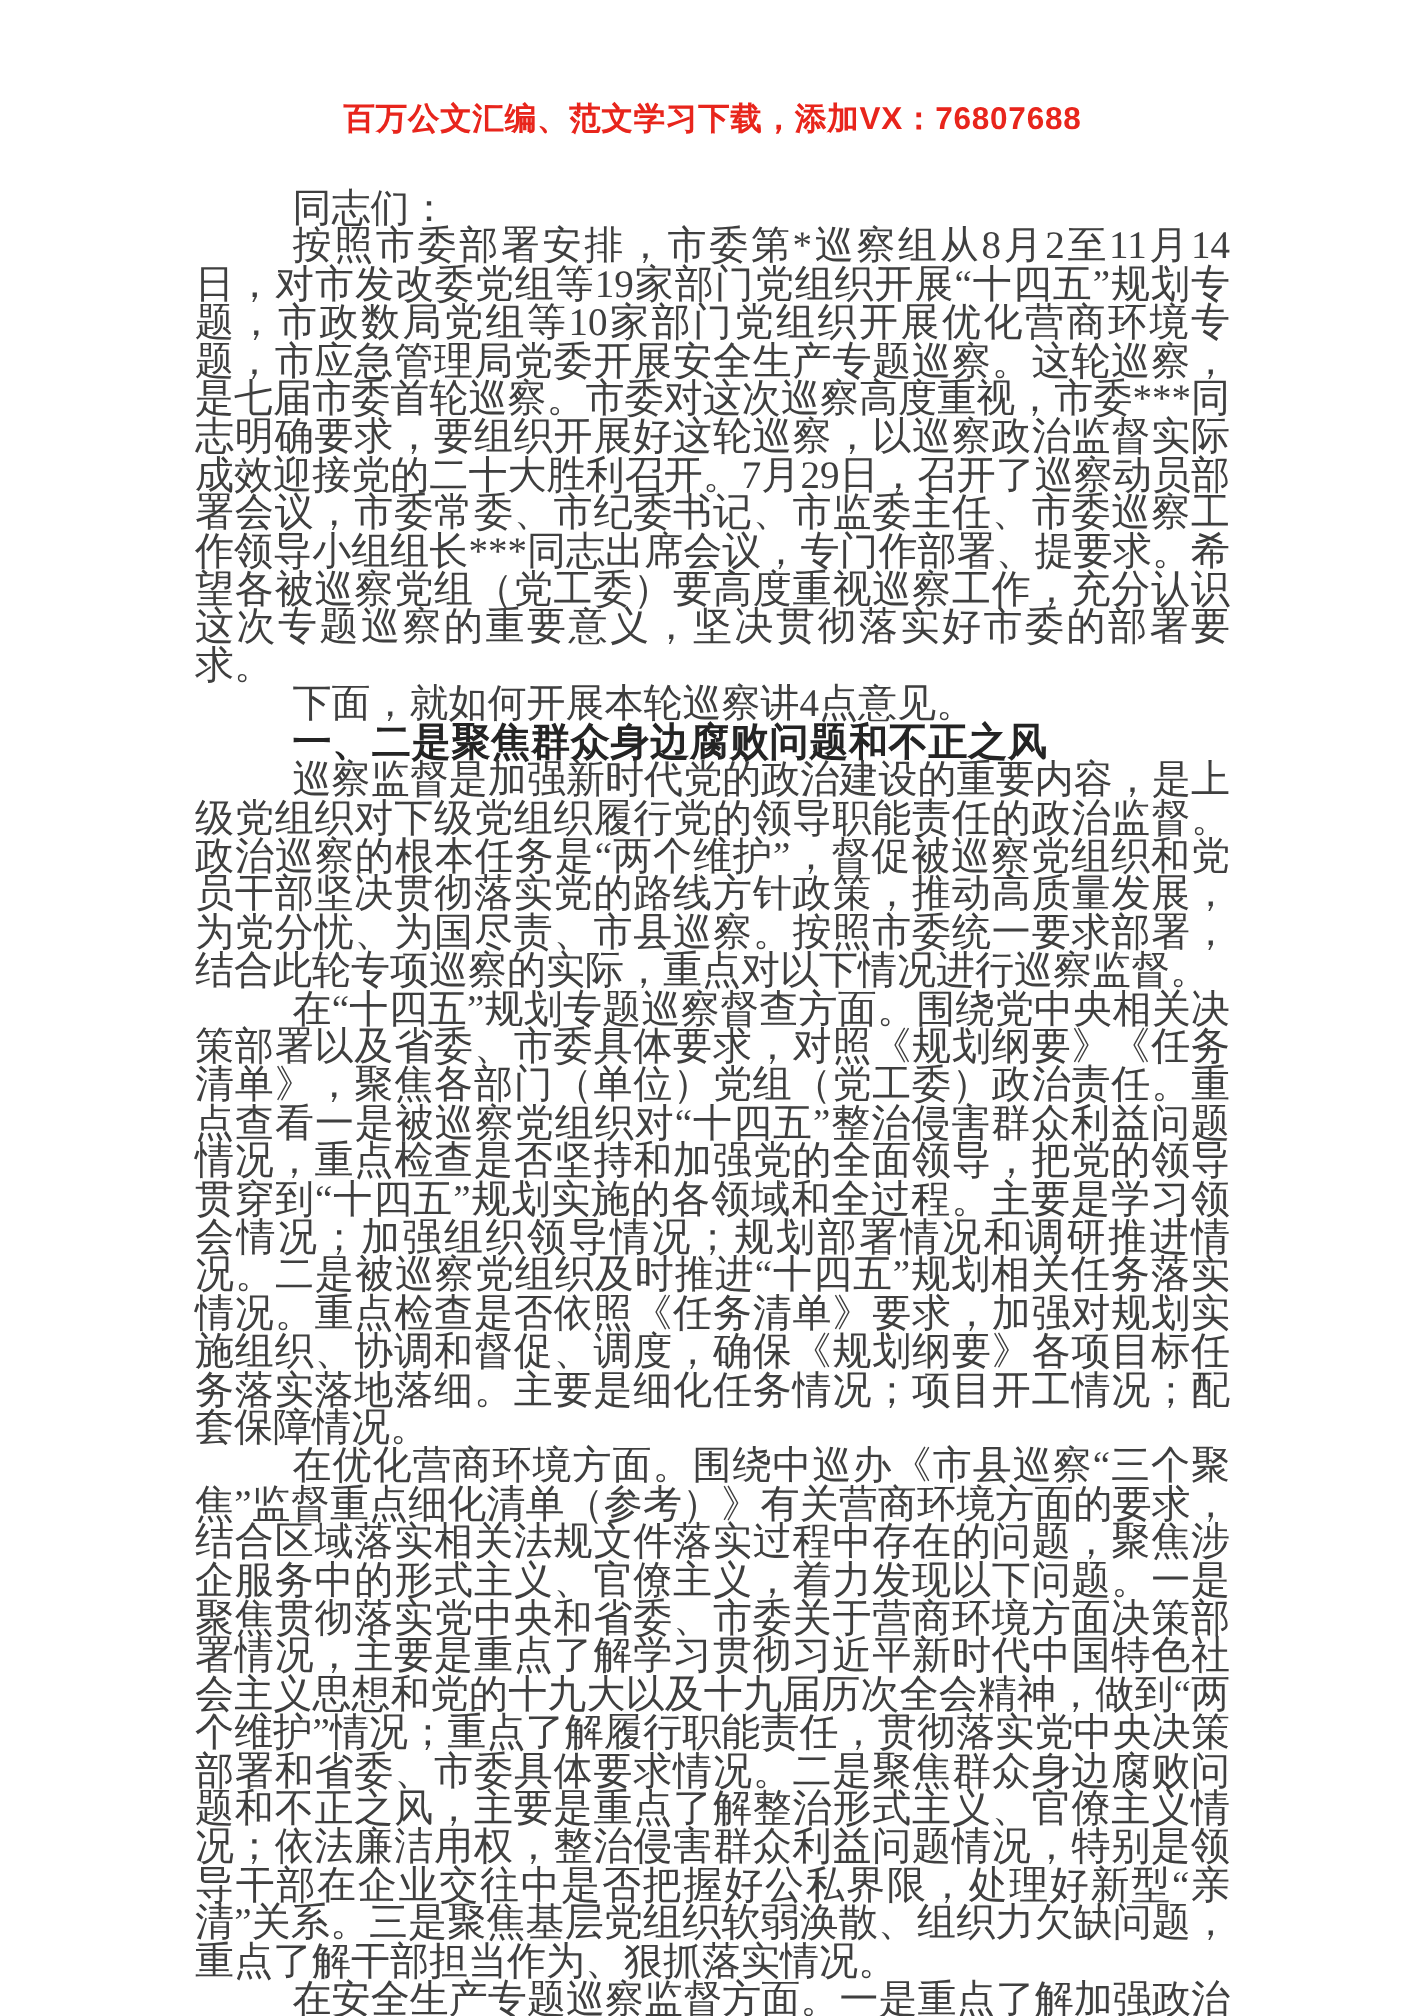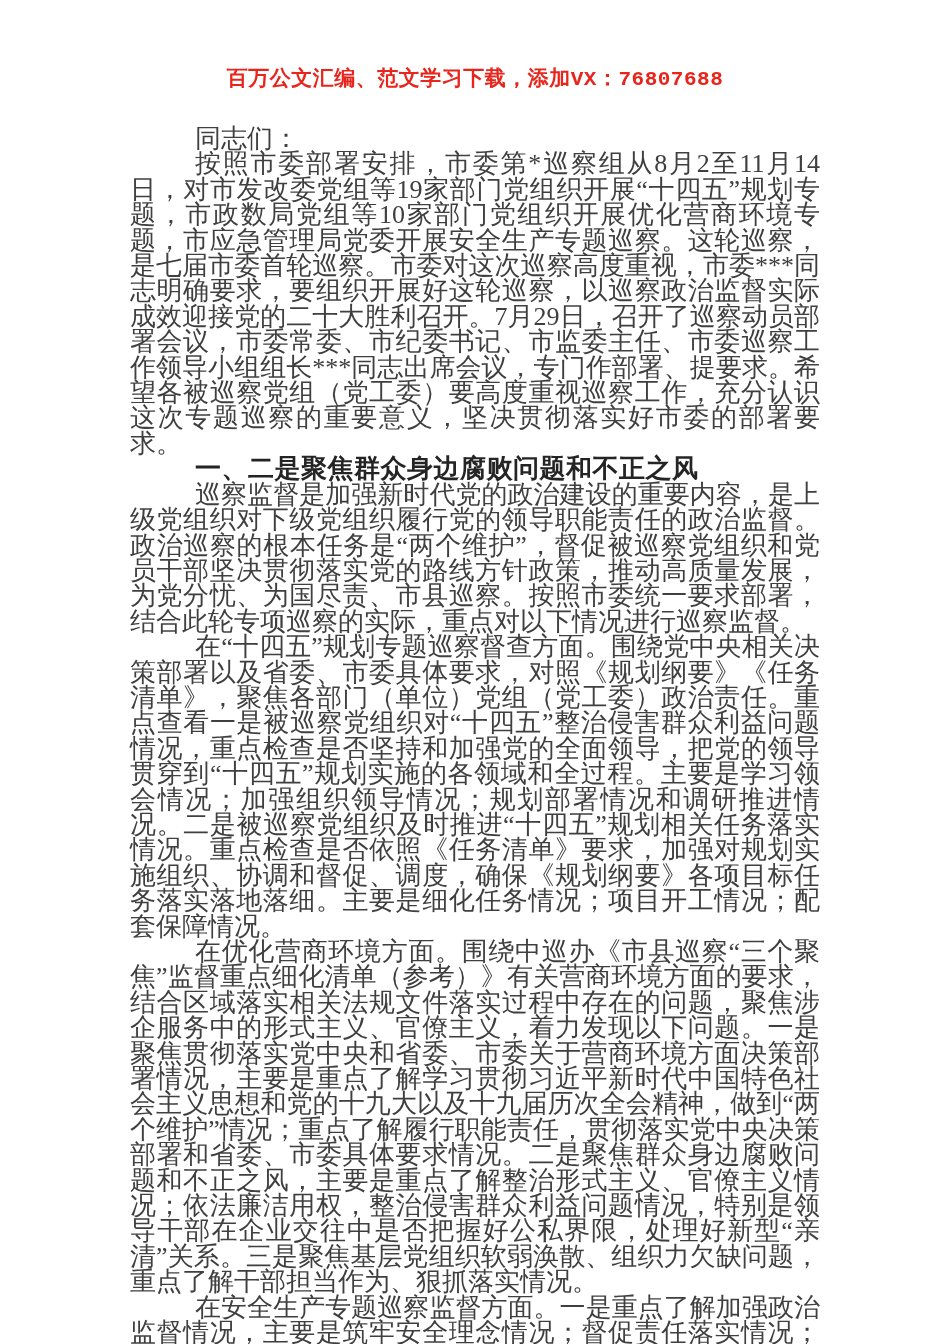--- a/index.html
+++ b/index.html
@@ -24,21 +24,21 @@
     height:1344px;
     background:var(--page-background);
     overflow:hidden;
   }
   .banner{
     position:absolute;
     top:68px;
     left:0;
     width:950px;
     text-align:center;
-    font-family:Liberation Mono, monospace;
+    font-family:Liberation Sans, sans-serif;
     font-weight:bold;
     font-size:21px;
     line-height:24px;
     color:var(--banner-red);
     letter-spacing:0.5px;
   }
   .doc{
     position:absolute;
     top:126px;
     left:130px;
@@ -63,20 +63,21 @@
 </head>
 <body>
 
 <div class="page">
 
   <div class="banner">百万公文汇编、范文学习下载，添加VX：76807688</div>
 
   <div class="doc">
     <p class="para">同志们：</p>
     <p class="para">按照市委部署安排，市委第*巡察组从8月2至11月14日，对市发改委党组等19家部门党组织开展“十四五”规划专题，市政数局党组等10家部门党组织开展优化营商环境专题，市应急管理局党委开展安全生产专题巡察。这轮巡察，是七届市委首轮巡察。市委对这次巡察高度重视，市委***同志明确要求，要组织开展好这轮巡察，以巡察政治监督实际成效迎接党的二十大胜利召开。7月29日，召开了巡察动员部署会议，市委常委、市纪委书记、市监委主任、市委巡察工作领导小组组长***同志出席会议，专门作部署、提要求。希望各被巡察党组（党工委）要高度重视巡察工作，充分认识这次专题巡察的重要意义，坚决贯彻落实好市委的部署要求。</p>
+    <p class="para">下面，就如何开展本轮巡察讲4点意见。</p>
     <p class="heading">一、二是聚焦群众身边腐败问题和不正之风</p>
     <p class="para">巡察监督是加强新时代党的政治建设的重要内容，是上级党组织对下级党组织履行党的领导职能责任的政治监督。政治巡察的根本任务是“两个维护”，督促被巡察党组织和党员干部坚决贯彻落实党的路线方针政策，推动高质量发展，为党分忧、为国尽责、市县巡察。按照市委统一要求部署，结合此轮专项巡察的实际，重点对以下情况进行巡察监督。</p>
     <p class="para">在“十四五”规划专题巡察督查方面。围绕党中央相关决策部署以及省委、市委具体要求，对照《规划纲要》《任务清单》，聚焦各部门（单位）党组（党工委）政治责任。重点查看一是被巡察党组织对“十四五”整治侵害群众利益问题情况，重点检查是否坚持和加强党的全面领导，把党的领导贯穿到“十四五”规划实施的各领域和全过程。主要是学习领会情况；加强组织领导情况；规划部署情况和调研推进情况。二是被巡察党组织及时推进“十四五”规划相关任务落实情况。重点检查是否依照《任务清单》要求，加强对规划实施组织、协调和督促、调度，确保《规划纲要》各项目标任务落实落地落细。主要是细化任务情况；项目开工情况；配套保障情况。</p>
     <p class="para">在优化营商环境方面。围绕中巡办《市县巡察“三个聚焦”监督重点细化清单（参考）》有关营商环境方面的要求，结合区域落实相关法规文件落实过程中存在的问题，聚焦涉企服务中的形式主义、官僚主义，着力发现以下问题。一是聚焦贯彻落实党中央和省委、市委关于营商环境方面决策部署情况，主要是重点了解学习贯彻习近平新时代中国特色社会主义思想和党的十九大以及十九届历次全会精神，做到“两个维护”情况；重点了解履行职能责任，贯彻落实党中央决策部署和省委、市委具体要求情况。二是聚焦群众身边腐败问题和不正之风，主要是重点了解整治形式主义、官僚主义情况；依法廉洁用权，整治侵害群众利益问题情况，特别是领导干部在企业交往中是否把握好公私界限，处理好新型“亲清”关系。三是聚焦基层党组织软弱涣散、组织力欠缺问题，重点了解干部担当作为、狠抓落实情况。</p>
     <p class="para">在安全生产专题巡察监督方面。一是重点了解加强政治监督情况，主要是筑牢安全理念情况；督促责任落实情况；健全工作机制情况；完善考评体系情况。二是重点了解开展日常监督情况。主要是督促常态化开展风险隐患排查情况；督促落实企业的安全生产主体责任情况；督促落实安全生产包保责任制情况，督促加大执法检查力度情况。三是重点了解严肃纪法监督情况，主要是狠抓责任缺失、落而不实问题情况；狠抓作风散漫、得过且过问题情况，狠抓失职渎职、贪污受贿问题情况。</p>
   </div>
 
 </div>
 
 </body></html>

